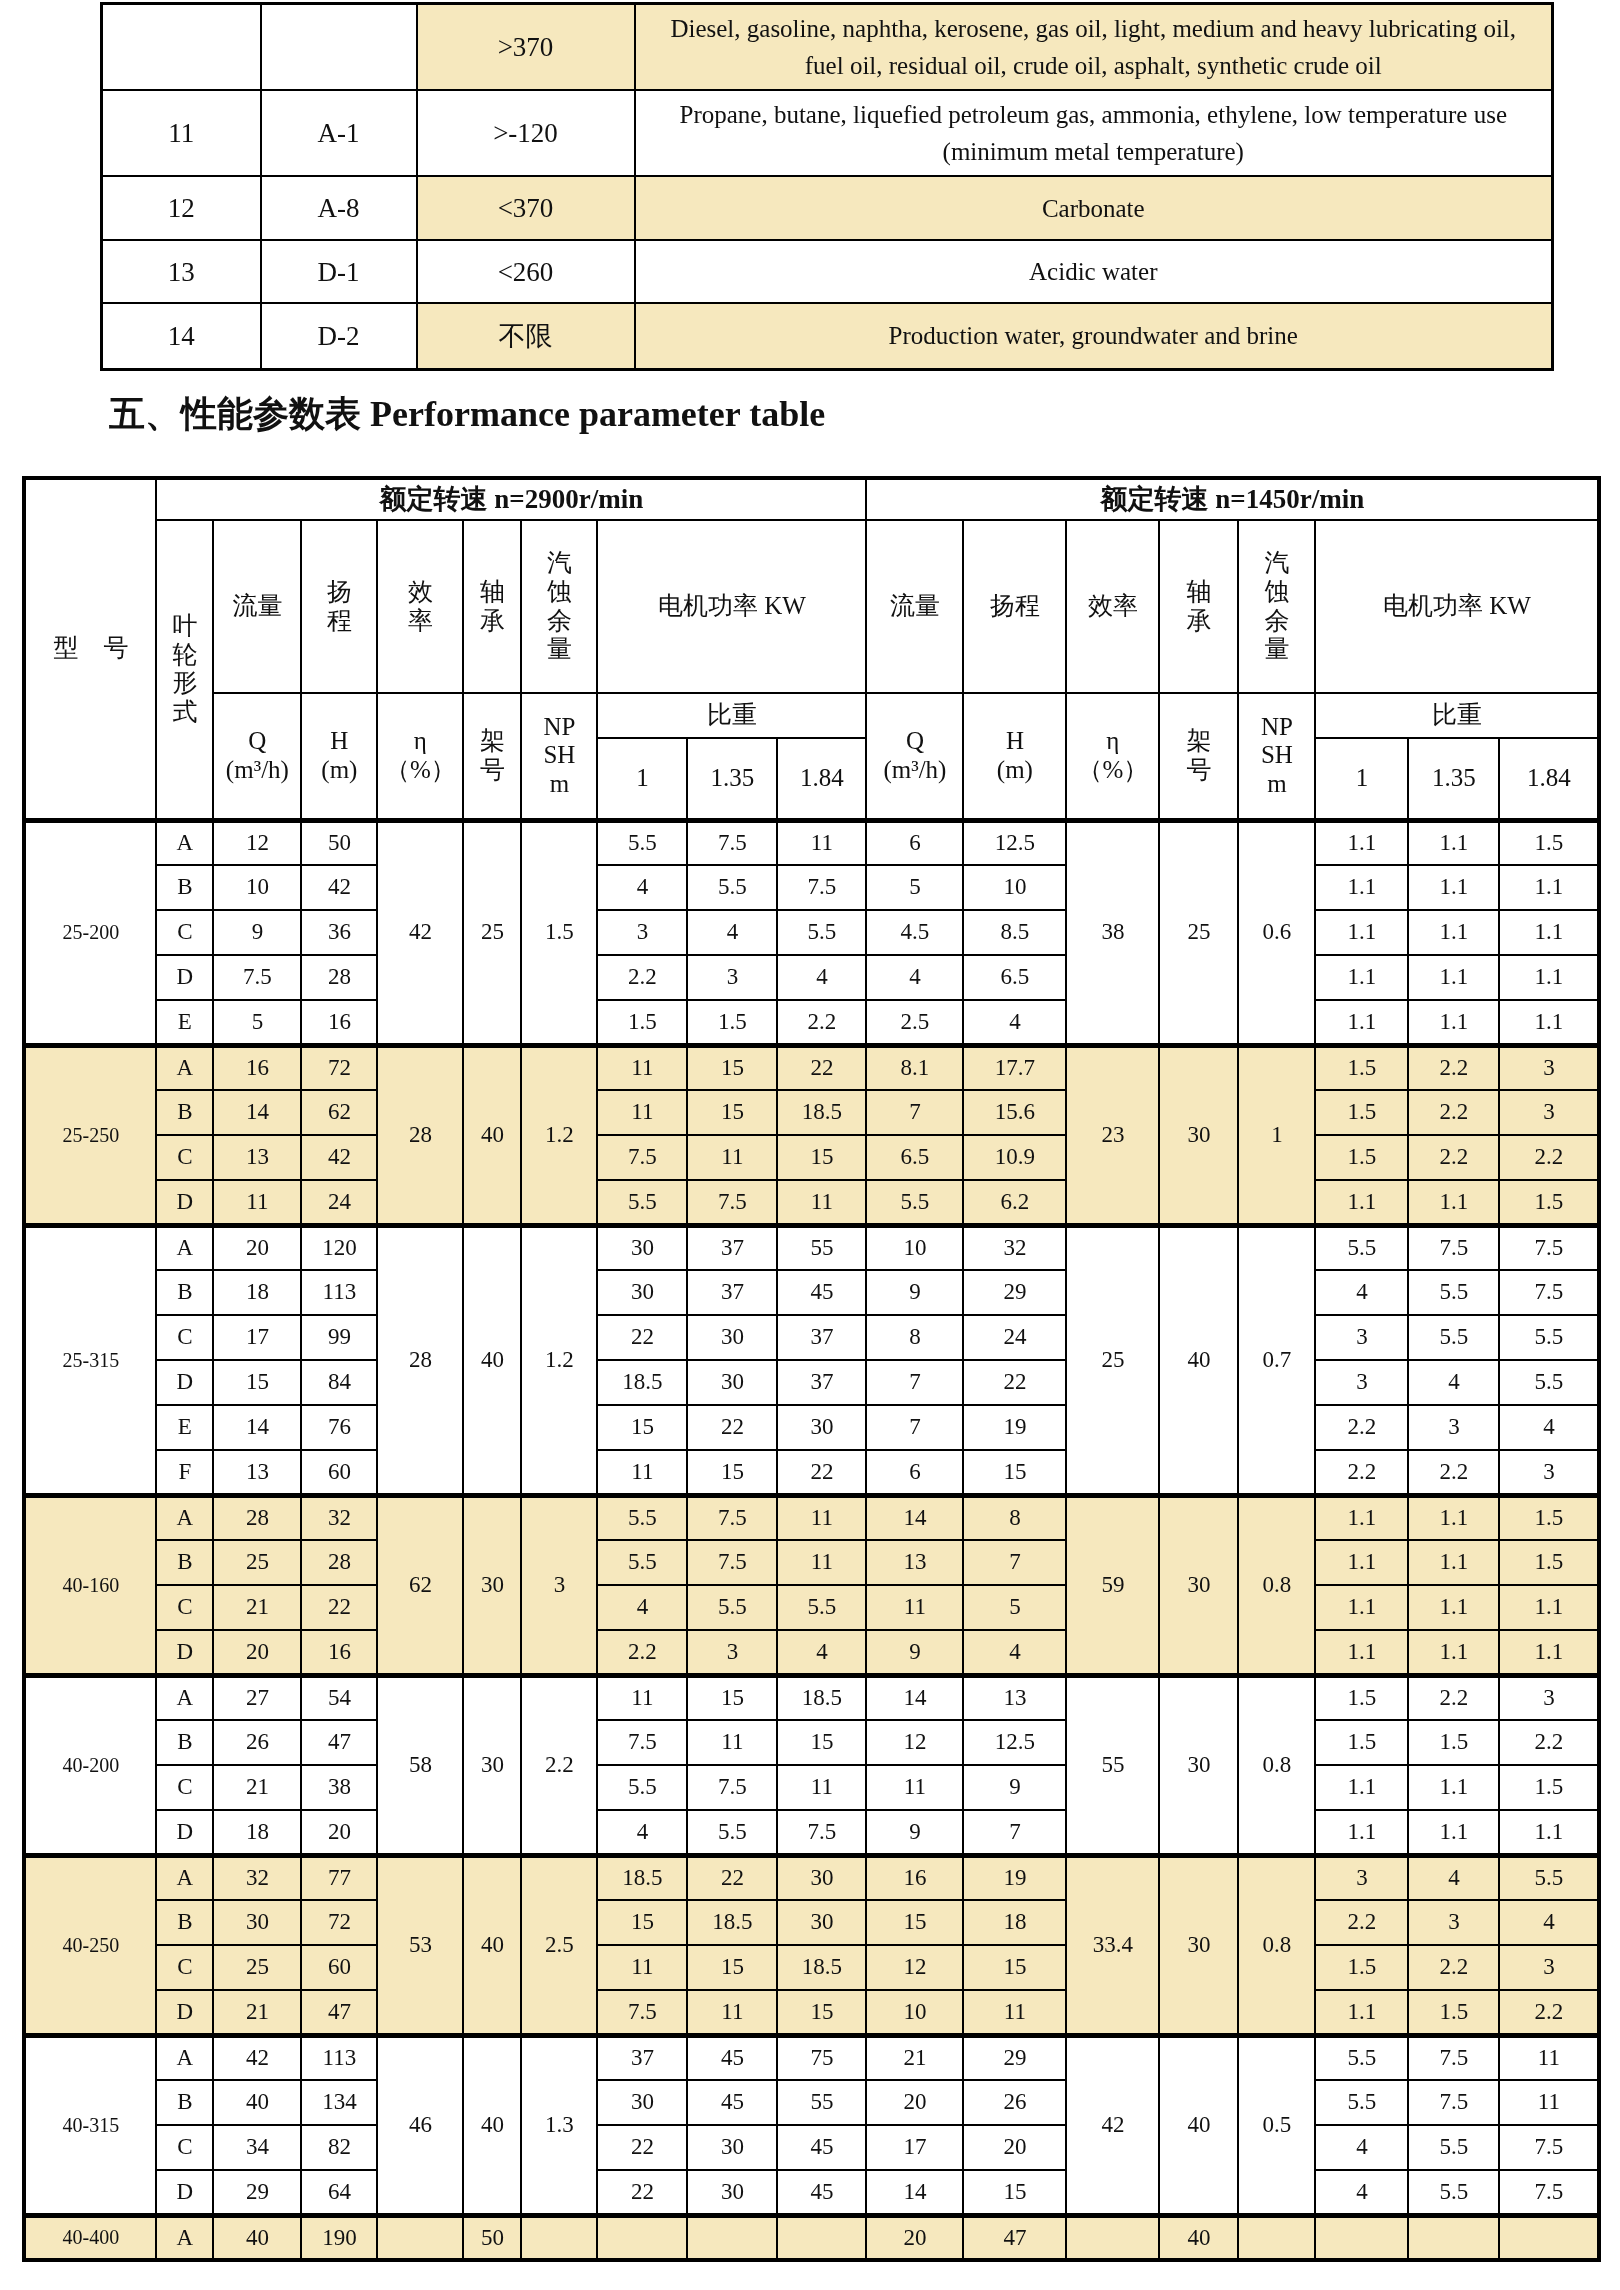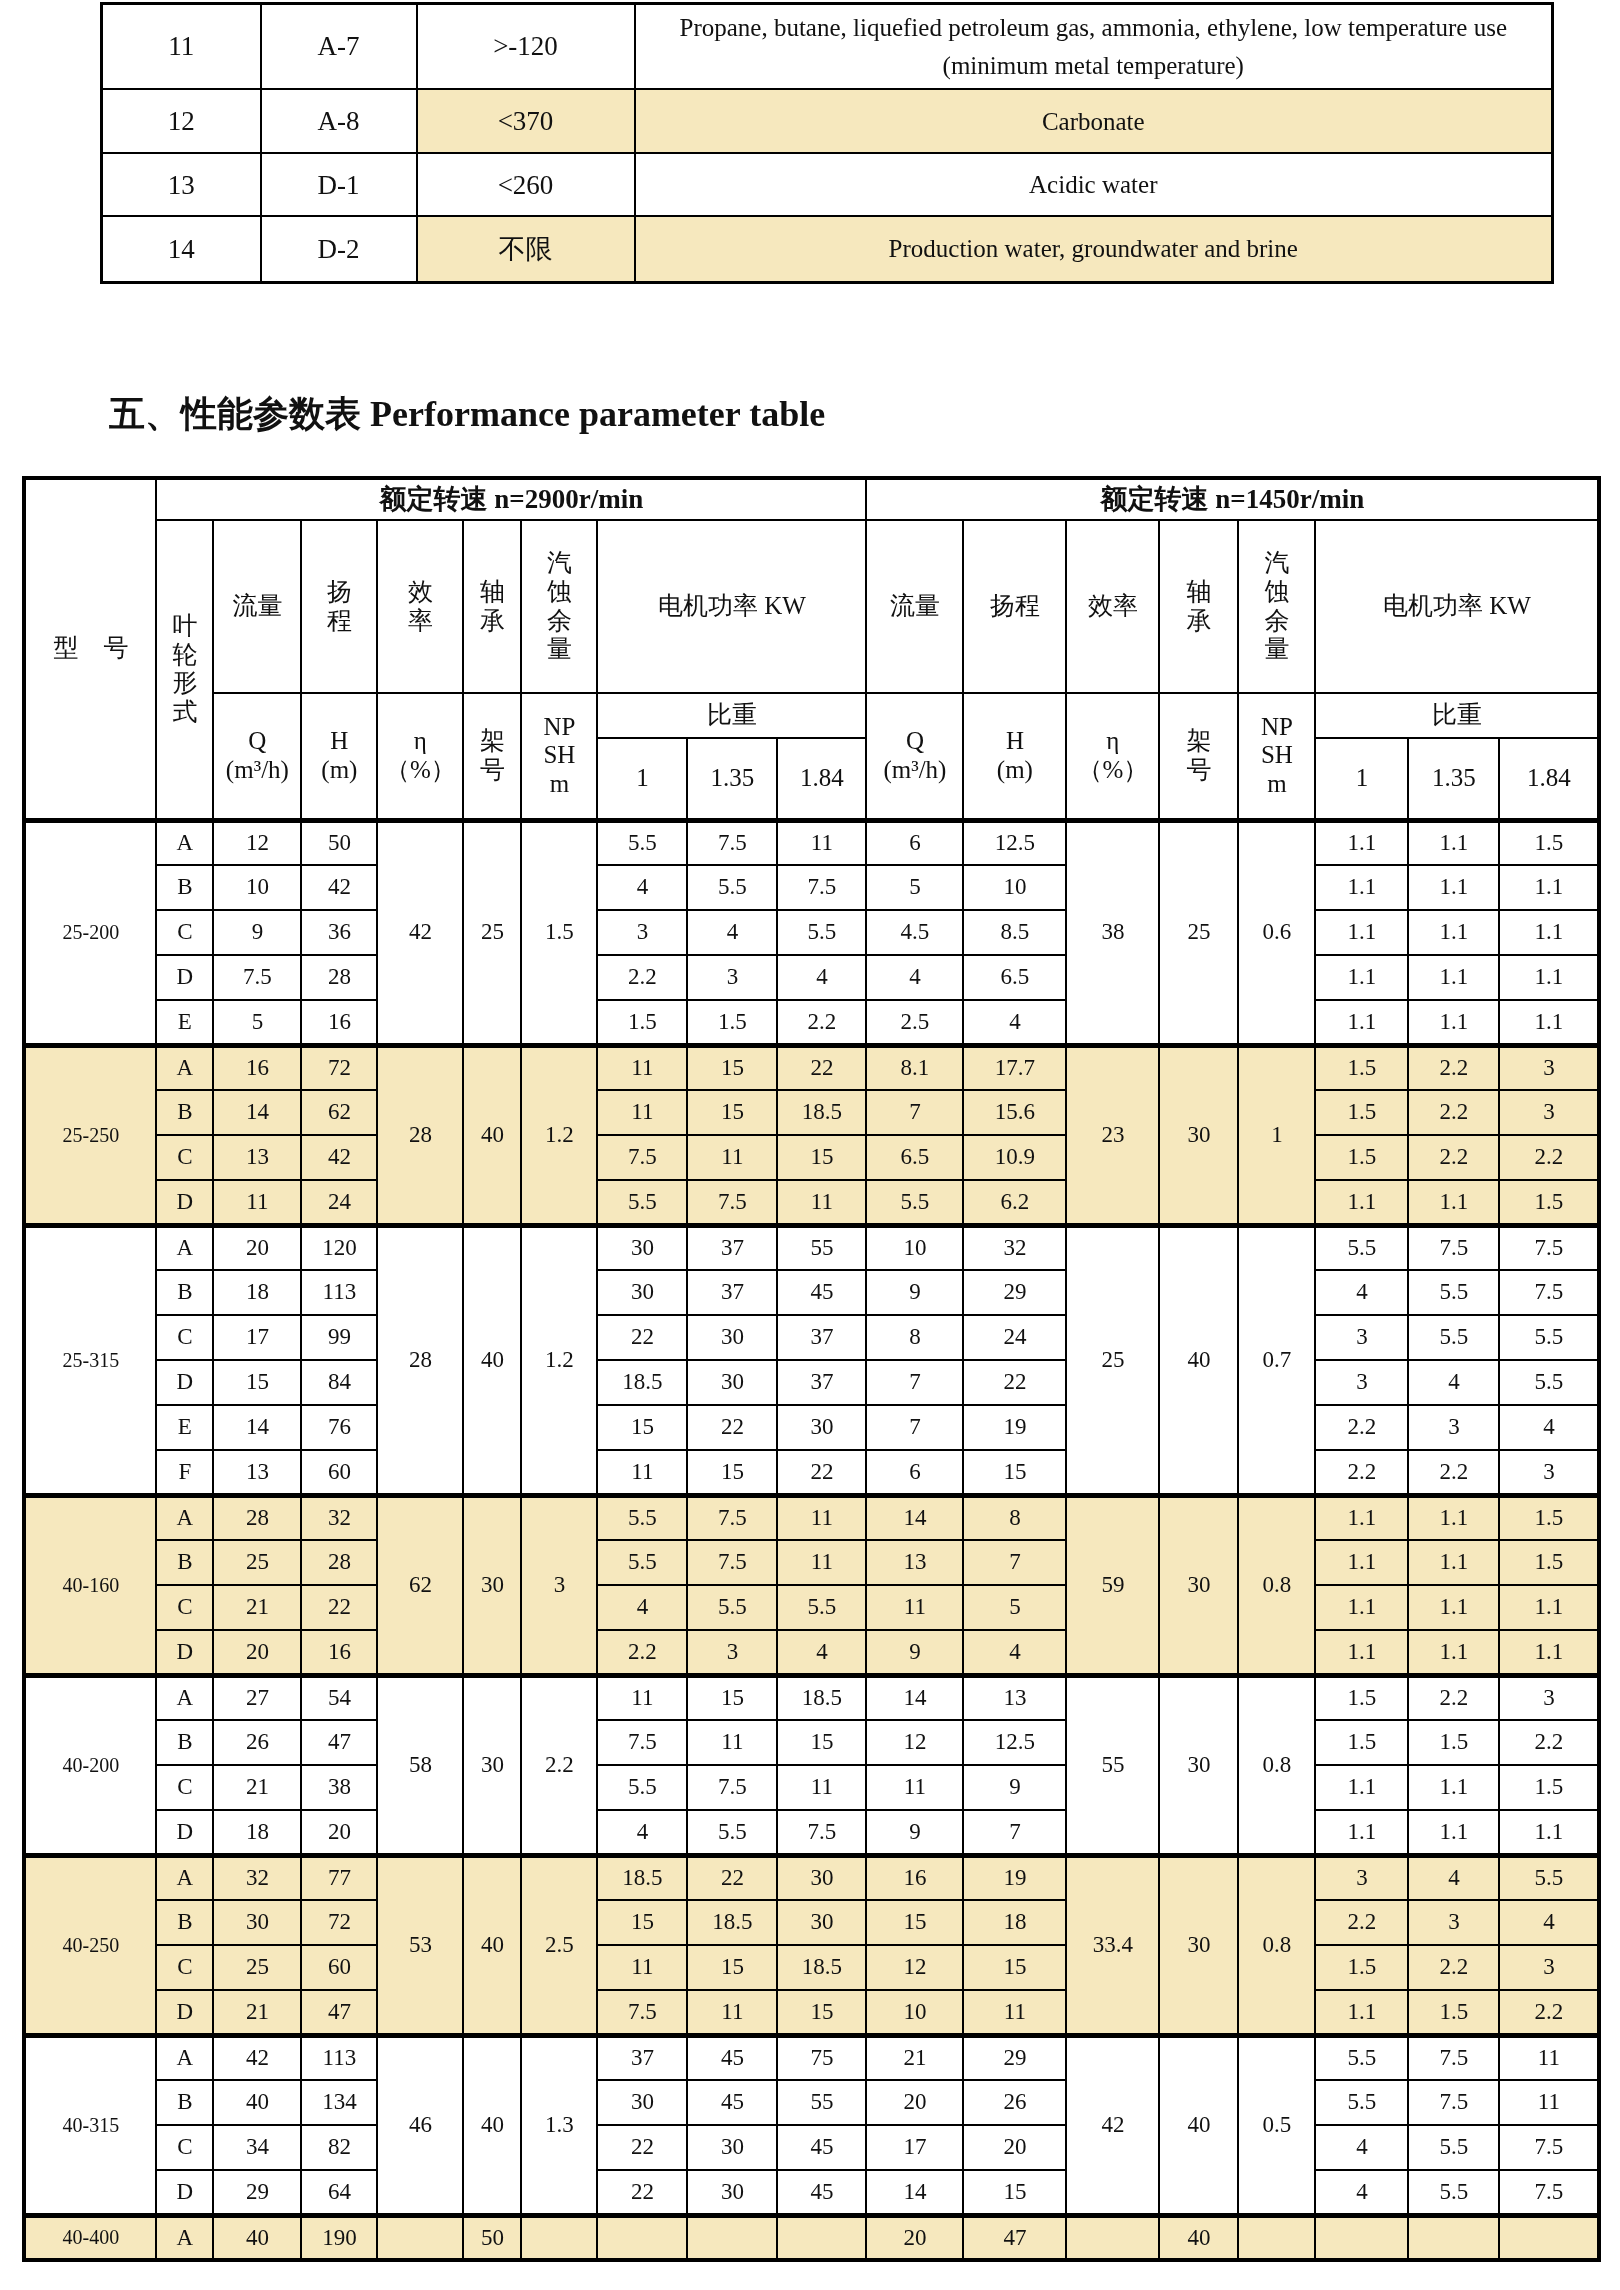--- a/index.html
+++ b/index.html
@@ -40,23 +40,29 @@
 
 <div id="materials-wrap">
   <table class="mat-table">
     <colgroup>
       <col style="width:159px">
         <col style="width:156px">
         <col style="width:218px">
         <col style="width:918px">
     </colgroup>
     <tbody id="materials-body">
+        <tr style="height: 87px;">
+          <td class="small-col"></td>
+          <td class="small-col"></td>
+          <td class="small-col hl">&gt;370</td>
+          <td class="hl">Diesel, gasoline, naphtha, kerosene, gas oil, light, medium and heavy lubricating oil, fuel oil, residual oil, crude oil, asphalt, synthetic crude oil</td>
+        </tr>
         <tr style="height: 86px;">
           <td class="small-col">11</td>
-          <td class="small-col">A-7</td>
+          <td class="small-col">A-1</td>
           <td class="small-col">&gt;-120</td>
           <td>Propane, butane, liquefied petroleum gas, ammonia, ethylene, low temperature use (minimum metal temperature)</td>
         </tr>
         <tr style="height: 64px;">
           <td class="small-col">12</td>
           <td class="small-col">A-8</td>
           <td class="small-col hl">&lt;370</td>
           <td class="hl">Carbonate</td>
         </tr>
         <tr style="height: 63px;">

